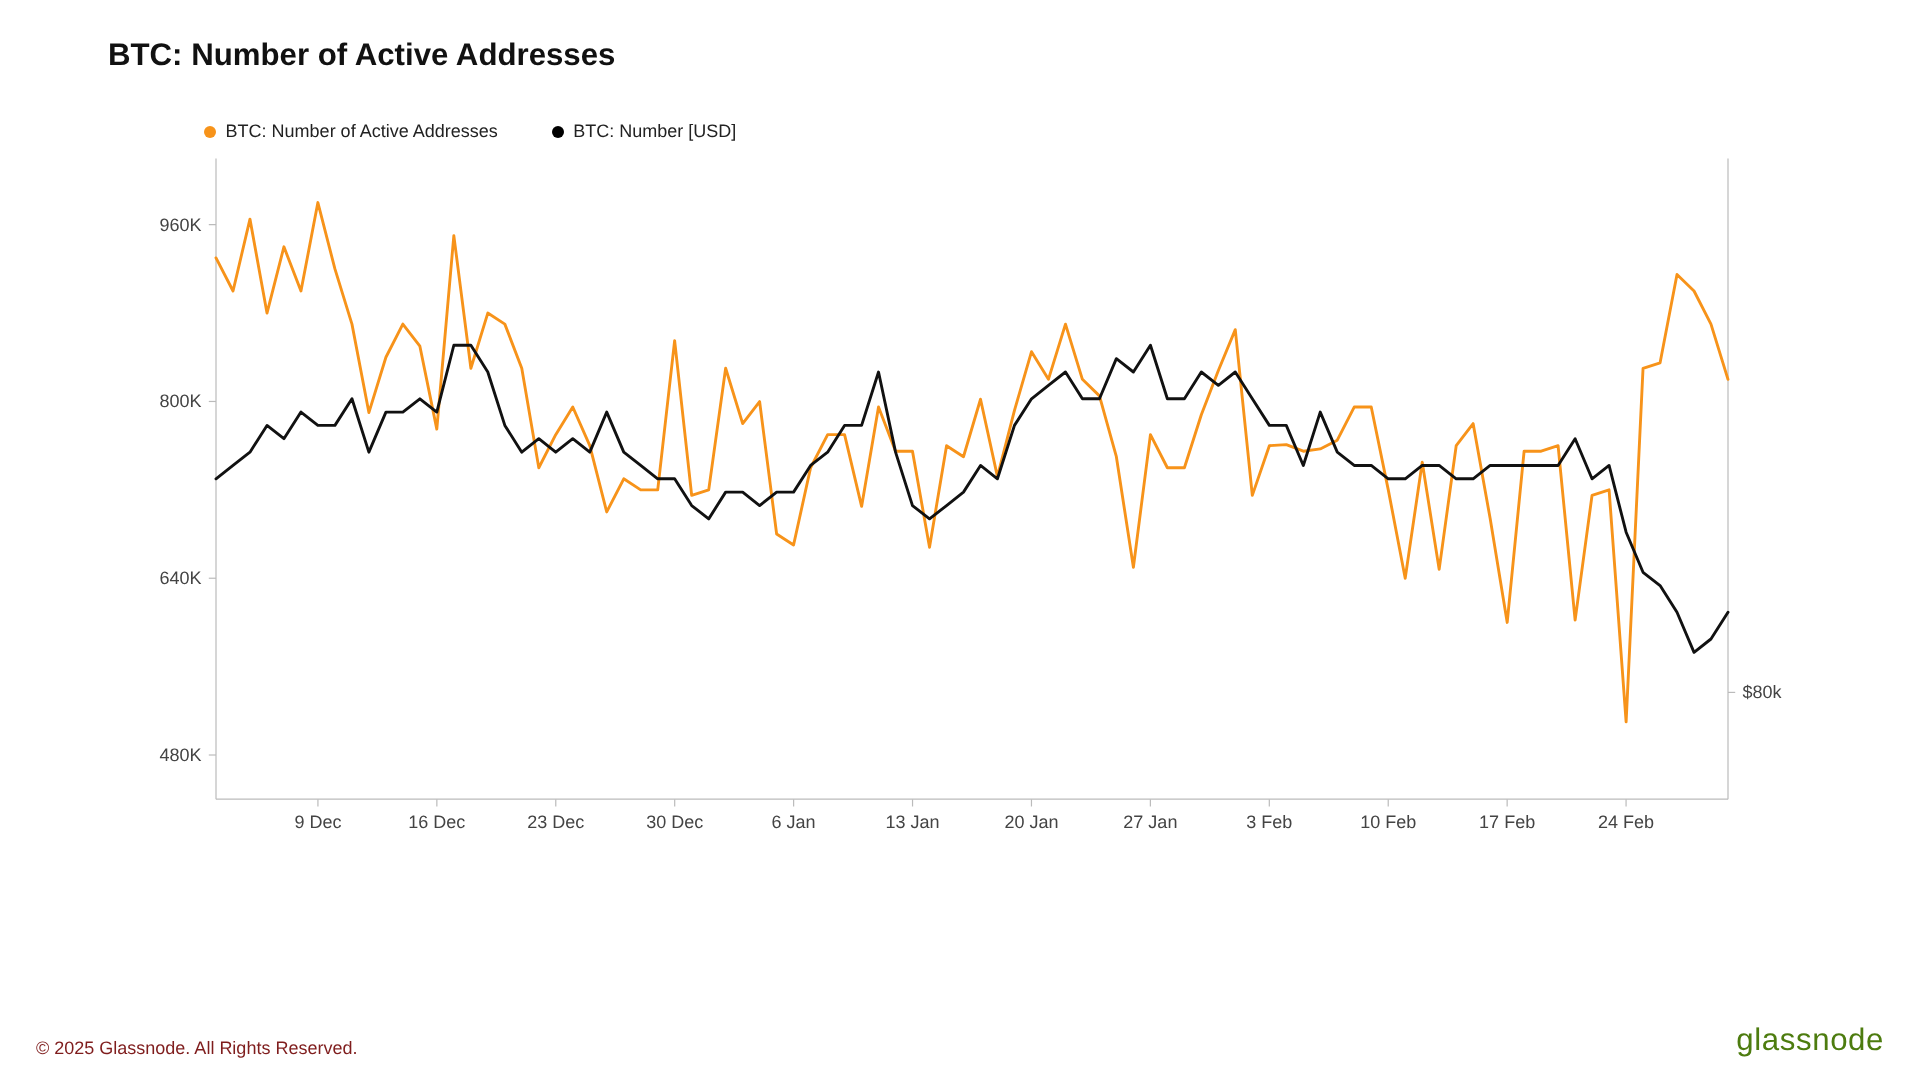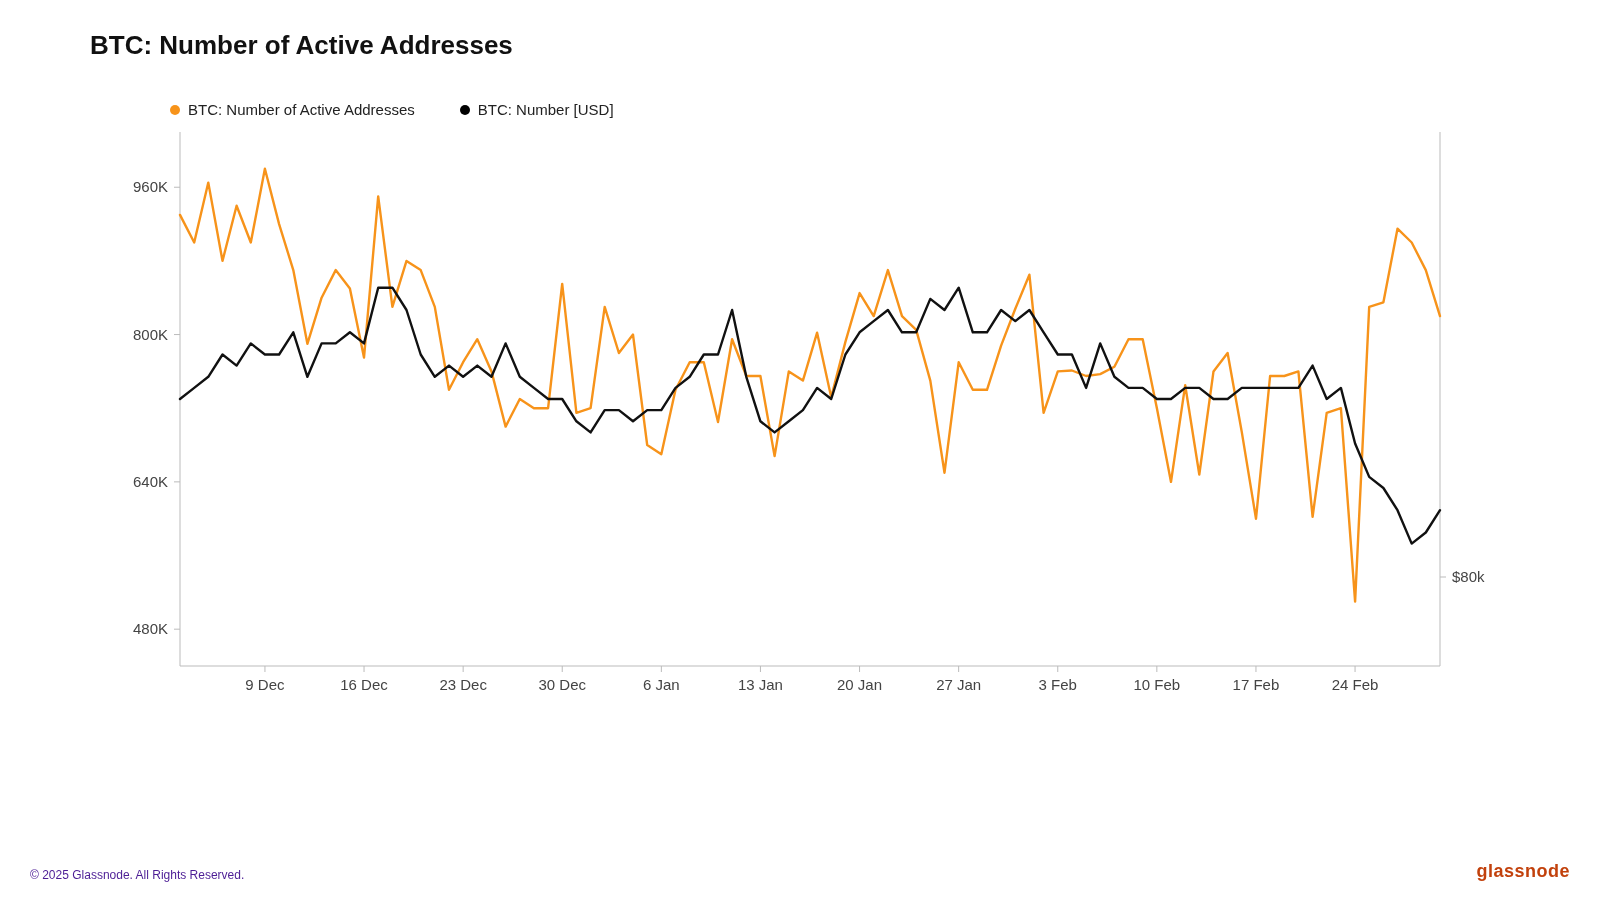--- a/index.html
+++ b/index.html
@@ -49,22 +49,22 @@
   }
   .footer {
     position: absolute;
     bottom: 18px;
     left: 30px;
     right: 30px;
     display: flex;
     justify-content: space-between;
     align-items: flex-end;
   }
-  .copyright { font-size: 12px; color: #4c1d95; }
-  .brand { font-size: 18px; font-weight: 700; color: #c2410c; letter-spacing: 0.5px; }
+  .copyright { font-size: 15px; color: #7f1d1d; }
+  .brand { font-size: 26px; font-weight: 400; color: #4d7c0f; letter-spacing: 0.5px; }
 </style>
 </head>
 <body>
 
 <div class="wrap">
   <h1 class="title">BTC: Number of Active Addresses</h1>
 
   <div class="legend">
     <div class="legend-item">
       <span class="dot dot-orange"></span>

